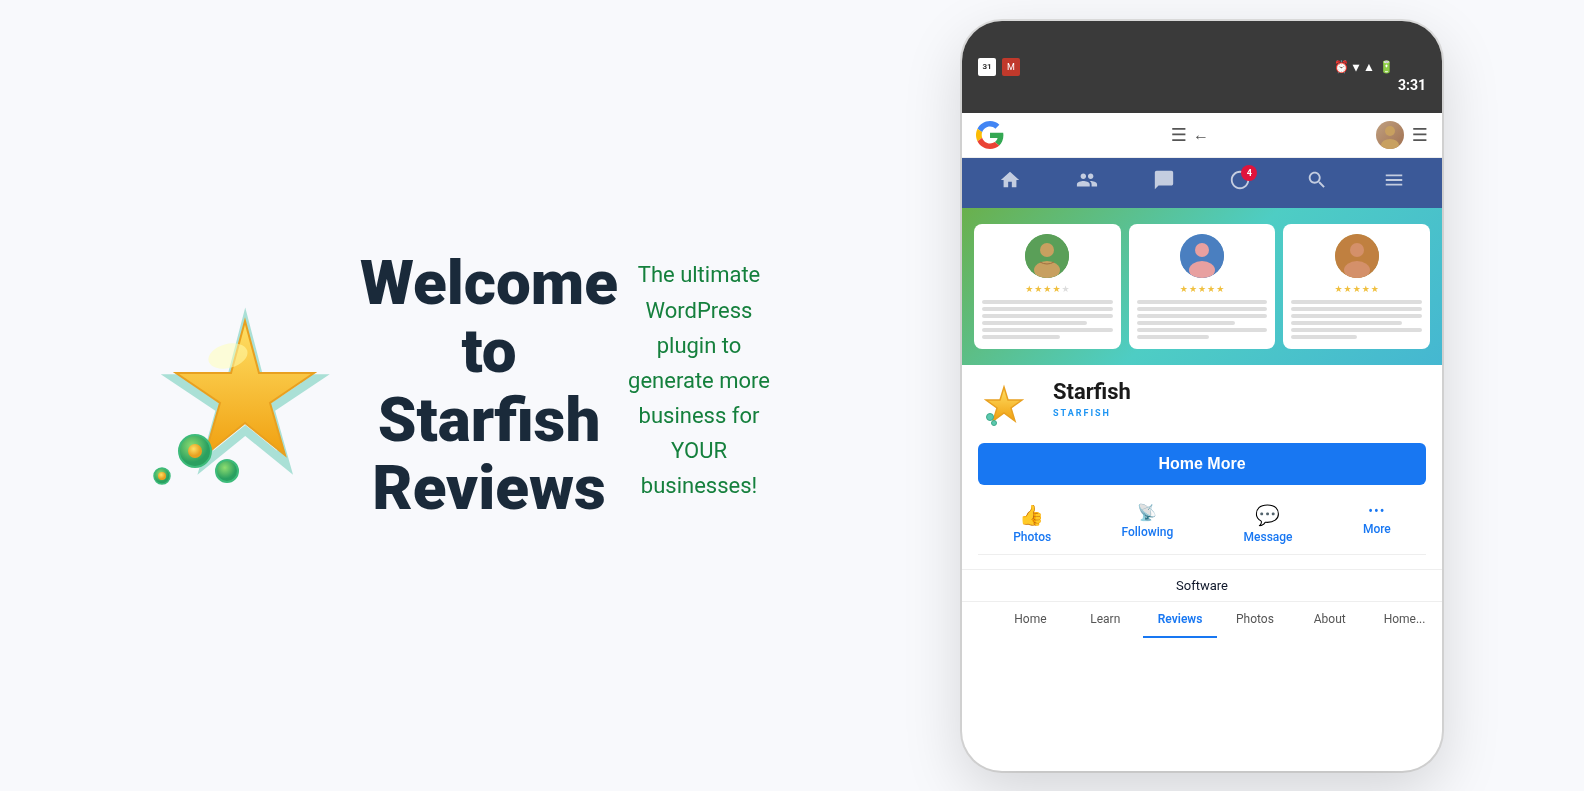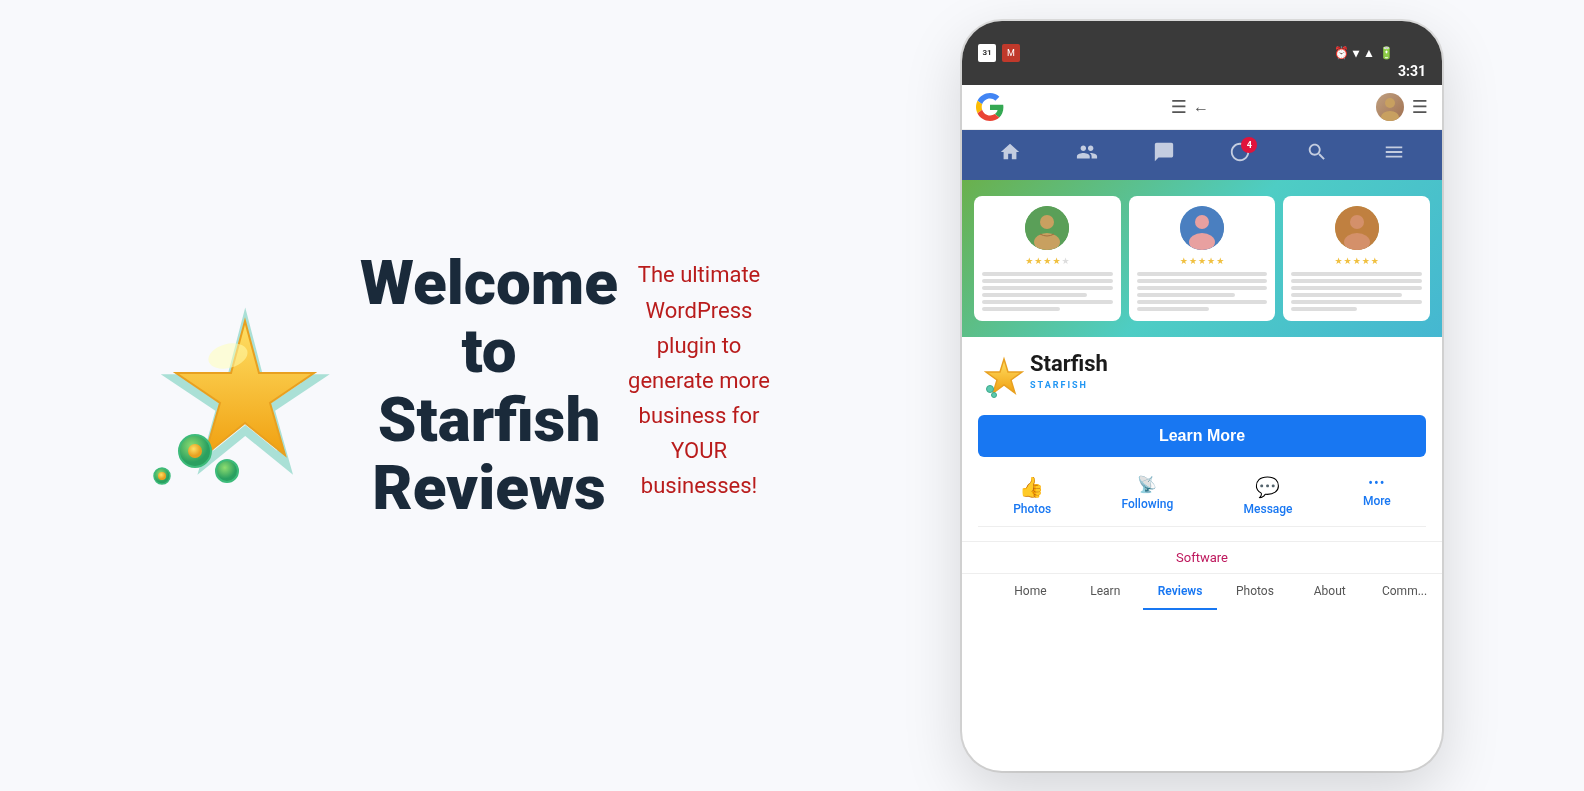--- a/index.html
+++ b/index.html
@@ -27,21 +27,21 @@
       font-size: 62px;
       font-weight: 900;
       color: #1a2a3a;
       text-align: center;
       line-height: 1.1;
       margin-bottom: 20px;
     }
 
     .welcome-subtitle {
       font-size: 22px;
-      color: #b91c1c;
+      color: #15803d;
       text-align: center;
       line-height: 1.6;
       max-width: 520px;
       margin-bottom: 30px;
     }
 
     
     .right-panel {
       flex: 1;
       display: flex;
@@ -59,21 +59,21 @@
       box-shadow: 0 20px 60px rgba(0,0,0,0.15), 0 0 0 2px #e0e0e0;
       overflow: hidden;
       display: flex;
       flex-direction: column;
       position: relative;
     }
 
     
     .status-bar {
       background: #3a3a3a;
-      padding: 6px 16px;
+      padding: 20px 16px;
       display: flex;
       align-items: center;
       justify-content: space-between;
       min-height: 28px;
     }
 
     .status-bar-left {
       display: flex;
       align-items: center;
       gap: 6px;
@@ -228,21 +228,21 @@
 
     
     .page-info {
       padding: 14px 16px;
       border-bottom: 1px solid #eee;
     }
 
     .page-header {
       display: flex;
       align-items: flex-start;
-      gap: 0;
+      gap: 23px;
       margin-bottom: 12px;
     }
 
     .page-logo {
       width: 52px;
       height: 52px;
       position: relative;
     }
 
     .page-title-area {
@@ -307,21 +307,21 @@
       font-size: 12px;
       color: #1877f2;
       font-weight: 500;
     }
 
     
     .category-label {
       text-align: center;
       padding: 8px;
       font-size: 13px;
-      color: #be185d;
+      color: #0f172a;
       border-bottom: 1px solid #eee;
     }
 
     
     .tab-bar {
       display: flex;
       overflow: hidden;
       padding-left: 31px;
     }
 
@@ -576,21 +576,21 @@
               </defs>
             </svg>
           </div>
         </div>
         <div class="page-title-area">
           <div class="page-name">Starfish</div>
           <div class="starfish-text">STARFISH</div>
         </div>
       </div>
 
-      <button class="learn-more-btn">Learn More</button>
+      <button class="learn-more-btn">Home More</button>
 
       
       <div class="action-buttons">
         <div class="action-btn">
           <span class="action-btn-icon">👍</span>
           <span class="action-btn-label">Photos</span>
         </div>
         <div class="action-btn">
           <span class="action-btn-icon" style="font-size:16px;">📡</span>
           <span class="action-btn-label">Following</span>
@@ -607,18 +607,18 @@
     </div>
 
     <div class="category-label">Software</div>
 
     <div class="tab-bar">
       <div class="tab-item">Home</div>
       <div class="tab-item">Learn</div>
       <div class="tab-item active">Reviews</div>
       <div class="tab-item">Photos</div>
       <div class="tab-item">About</div>
-      <div class="tab-item">Comm...</div>
+      <div class="tab-item">Home...</div>
     </div>
 
   </div>
 
 </div>
 
 </body></html>

